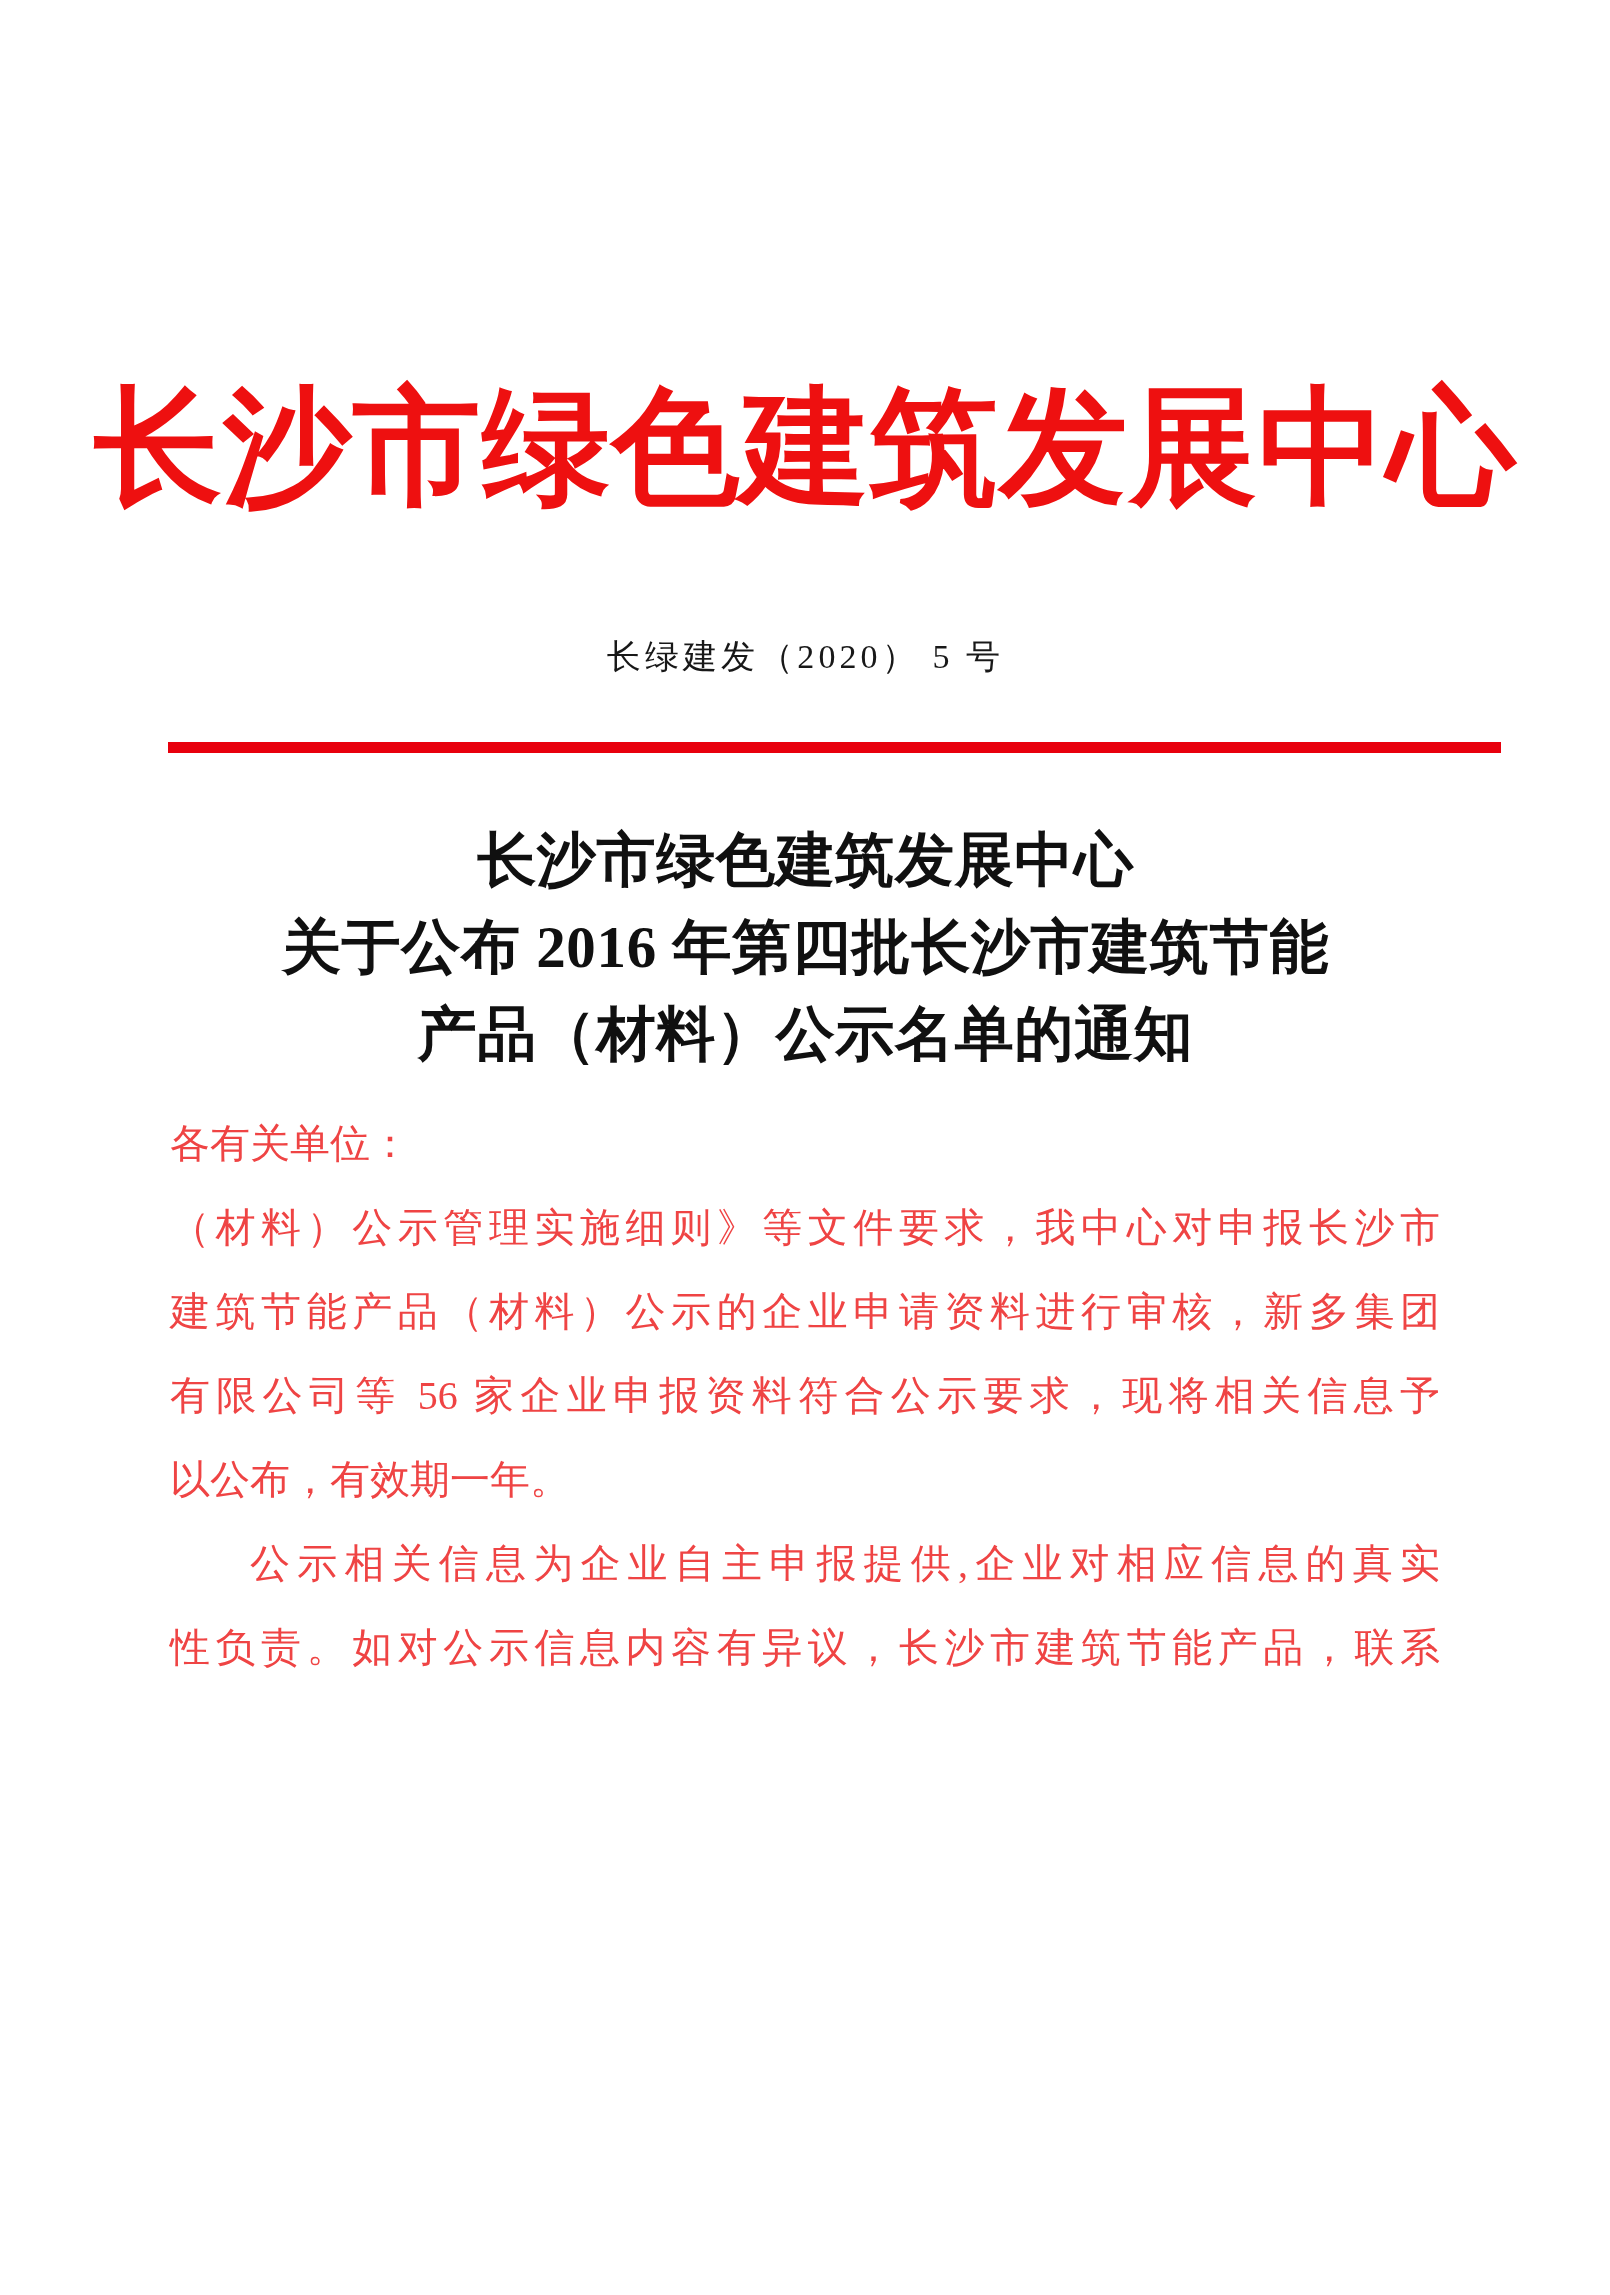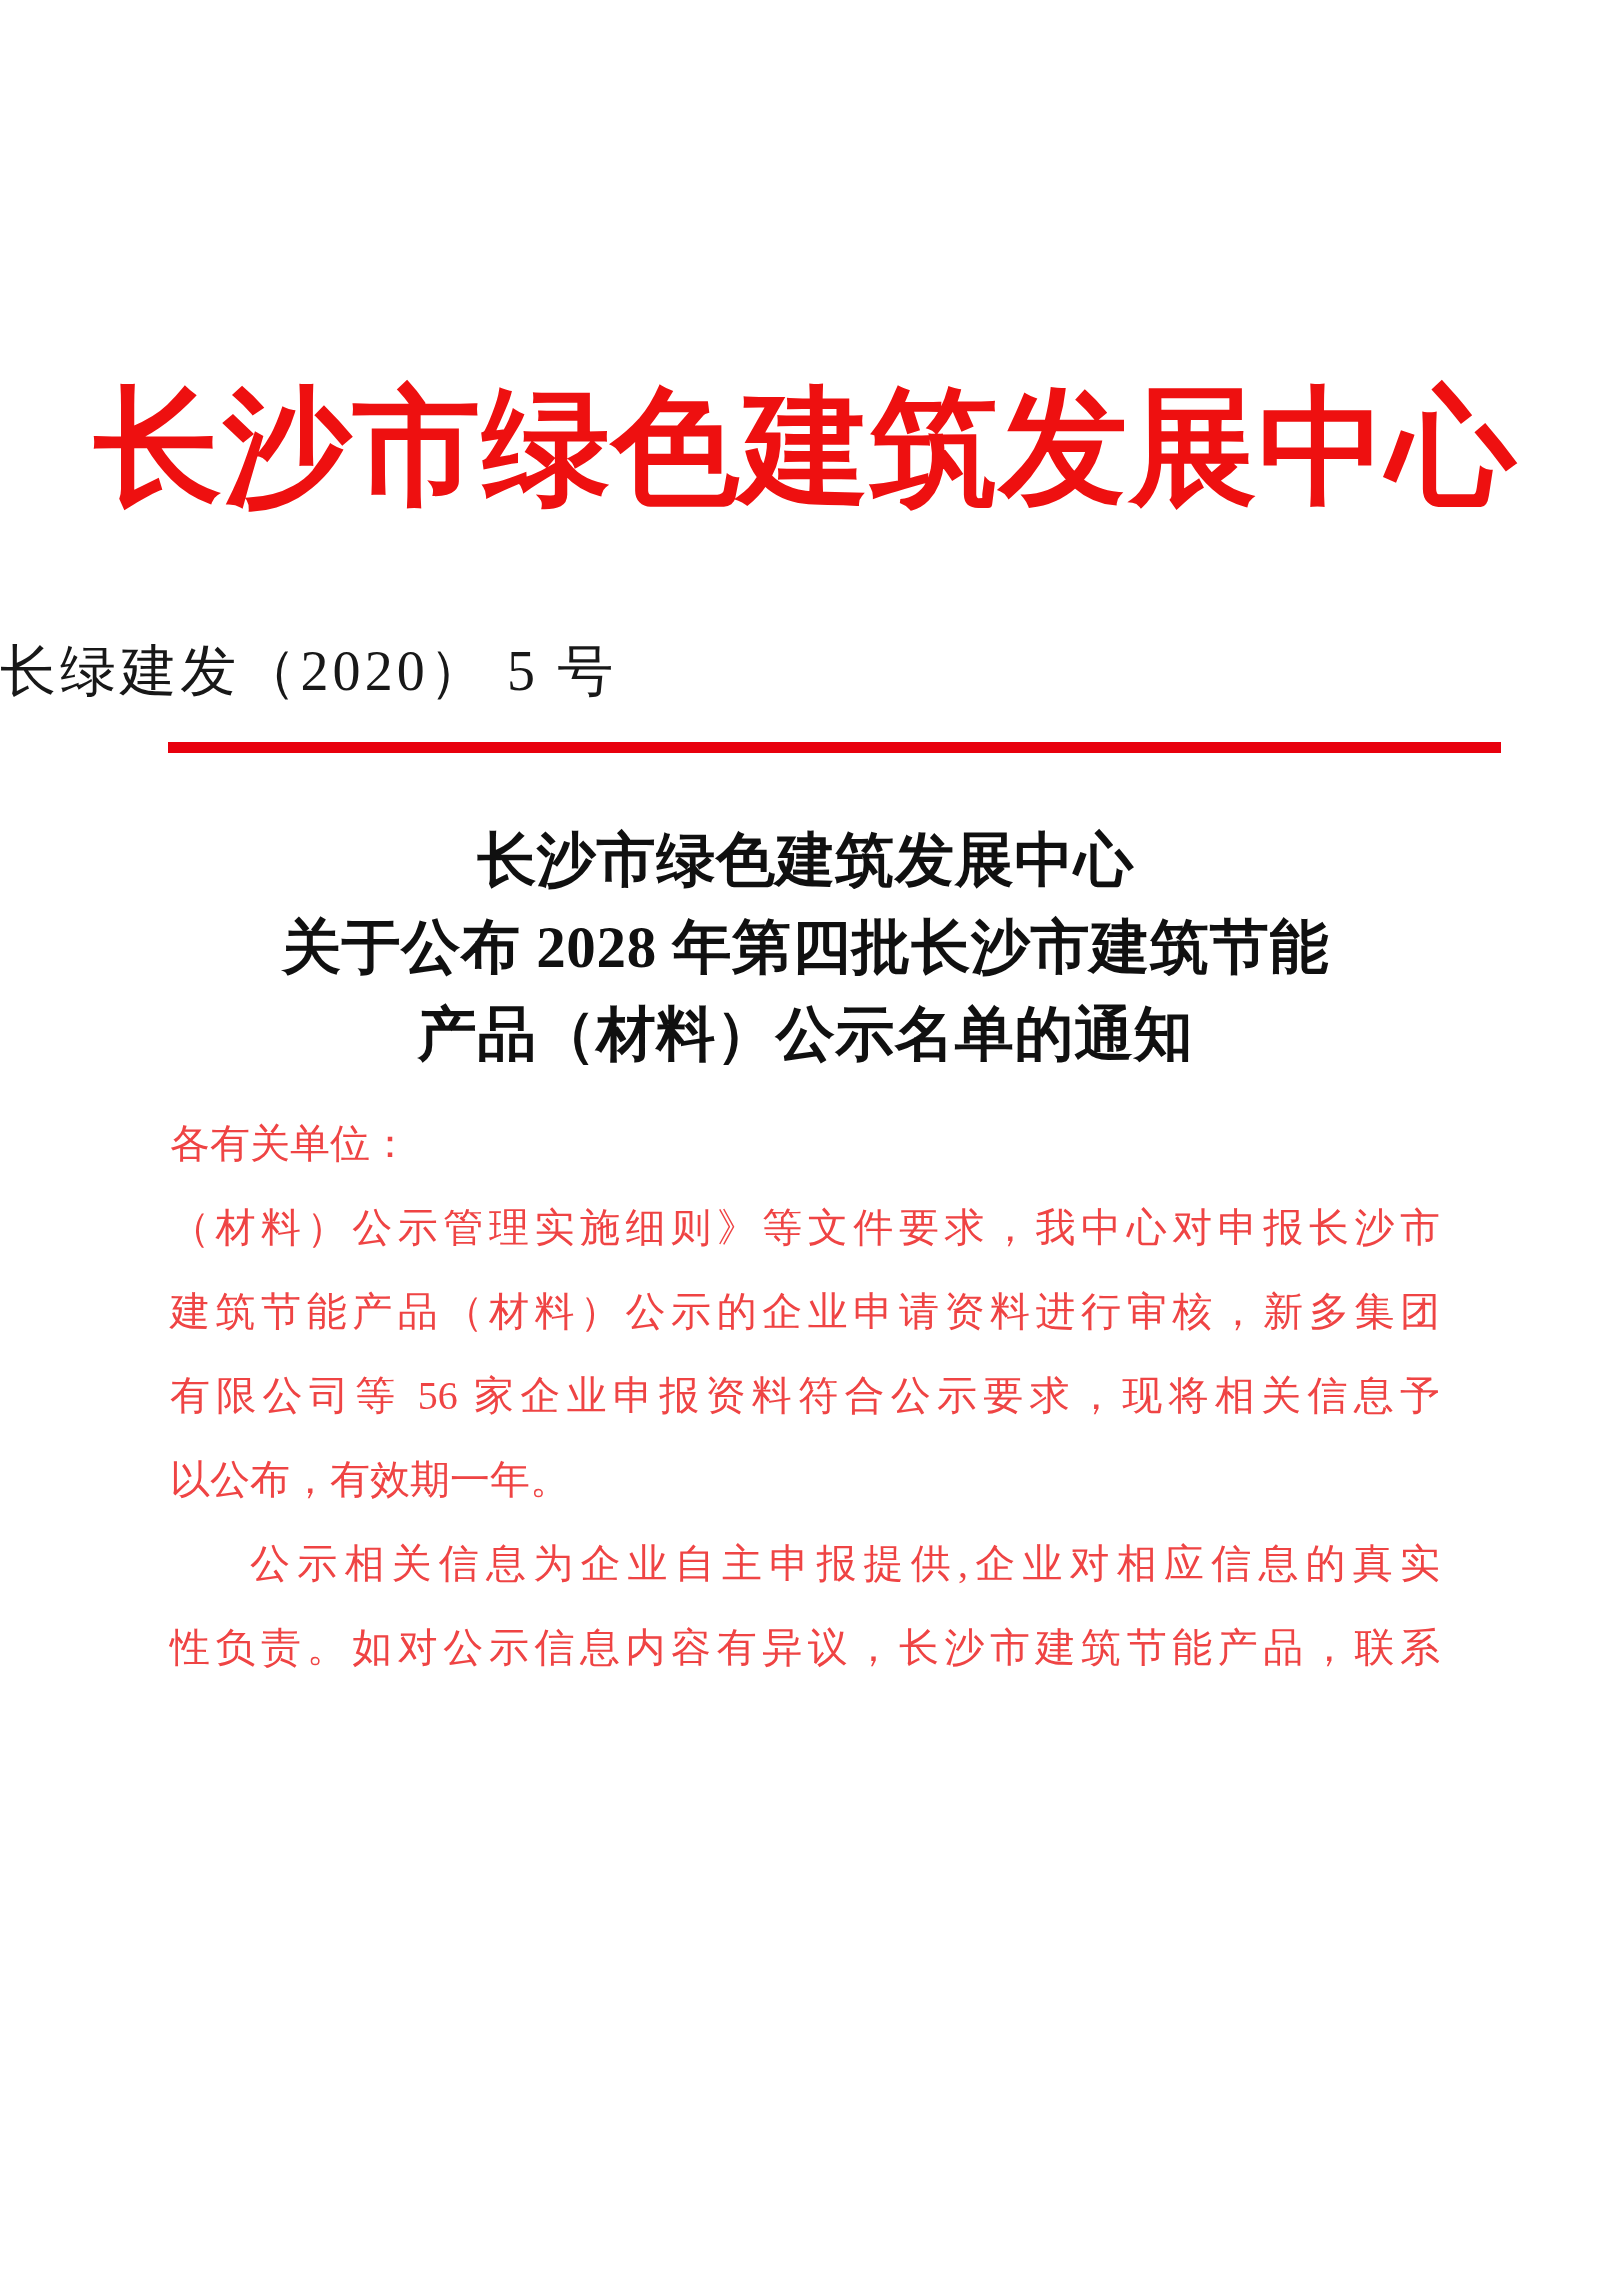--- a/index.html
+++ b/index.html
@@ -31,21 +31,22 @@
     line-height: 1.25;
     white-space: nowrap;
   }
 
   
   .docnum {
     position: absolute;
     top: 634px;
     left: 0;
     width: 100%;
-    font-size: 56px;
+    text-align: center;
+    font-size: 34px;
     font-weight: 500;
     color: #181818;
     letter-spacing: 4.1px;
     white-space: nowrap;
   }
 
   
   .red-rule {
     position: absolute;
     top: 742px;
@@ -113,21 +114,21 @@
 <div class="page">
 
   <div class="letterhead">长沙市绿色建筑发展中心</div>
 
   <div class="docnum">长绿建发（2020） 5 号</div>
 
   <div class="red-rule"></div>
 
   <div class="doc-title">
     <p>长沙市绿色建筑发展中心</p>
-    <p>关于公布 2028 年第四批长沙市建筑节能</p>
+    <p>关于公布 2016 年第四批长沙市建筑节能</p>
     <p>产品（材料）公示名单的通知</p>
   </div>
 
   <div class="body-text">
     <p class="bline">各有关单位：</p>
     <p class="bline j">（材料）公示管理实施细则》等文件要求，我中心对申报长沙市</p>
     <p class="bline j">建筑节能产品（材料）公示的企业申请资料进行审核，新多集团</p>
     <p class="bline j">有限公司等 56 家企业申报资料符合公示要求，现将相关信息予</p>
     <p class="bline">以公布，有效期一年。</p>
     <p class="bline j ind">公示相关信息为企业自主申报提供,企业对相应信息的真实</p>

